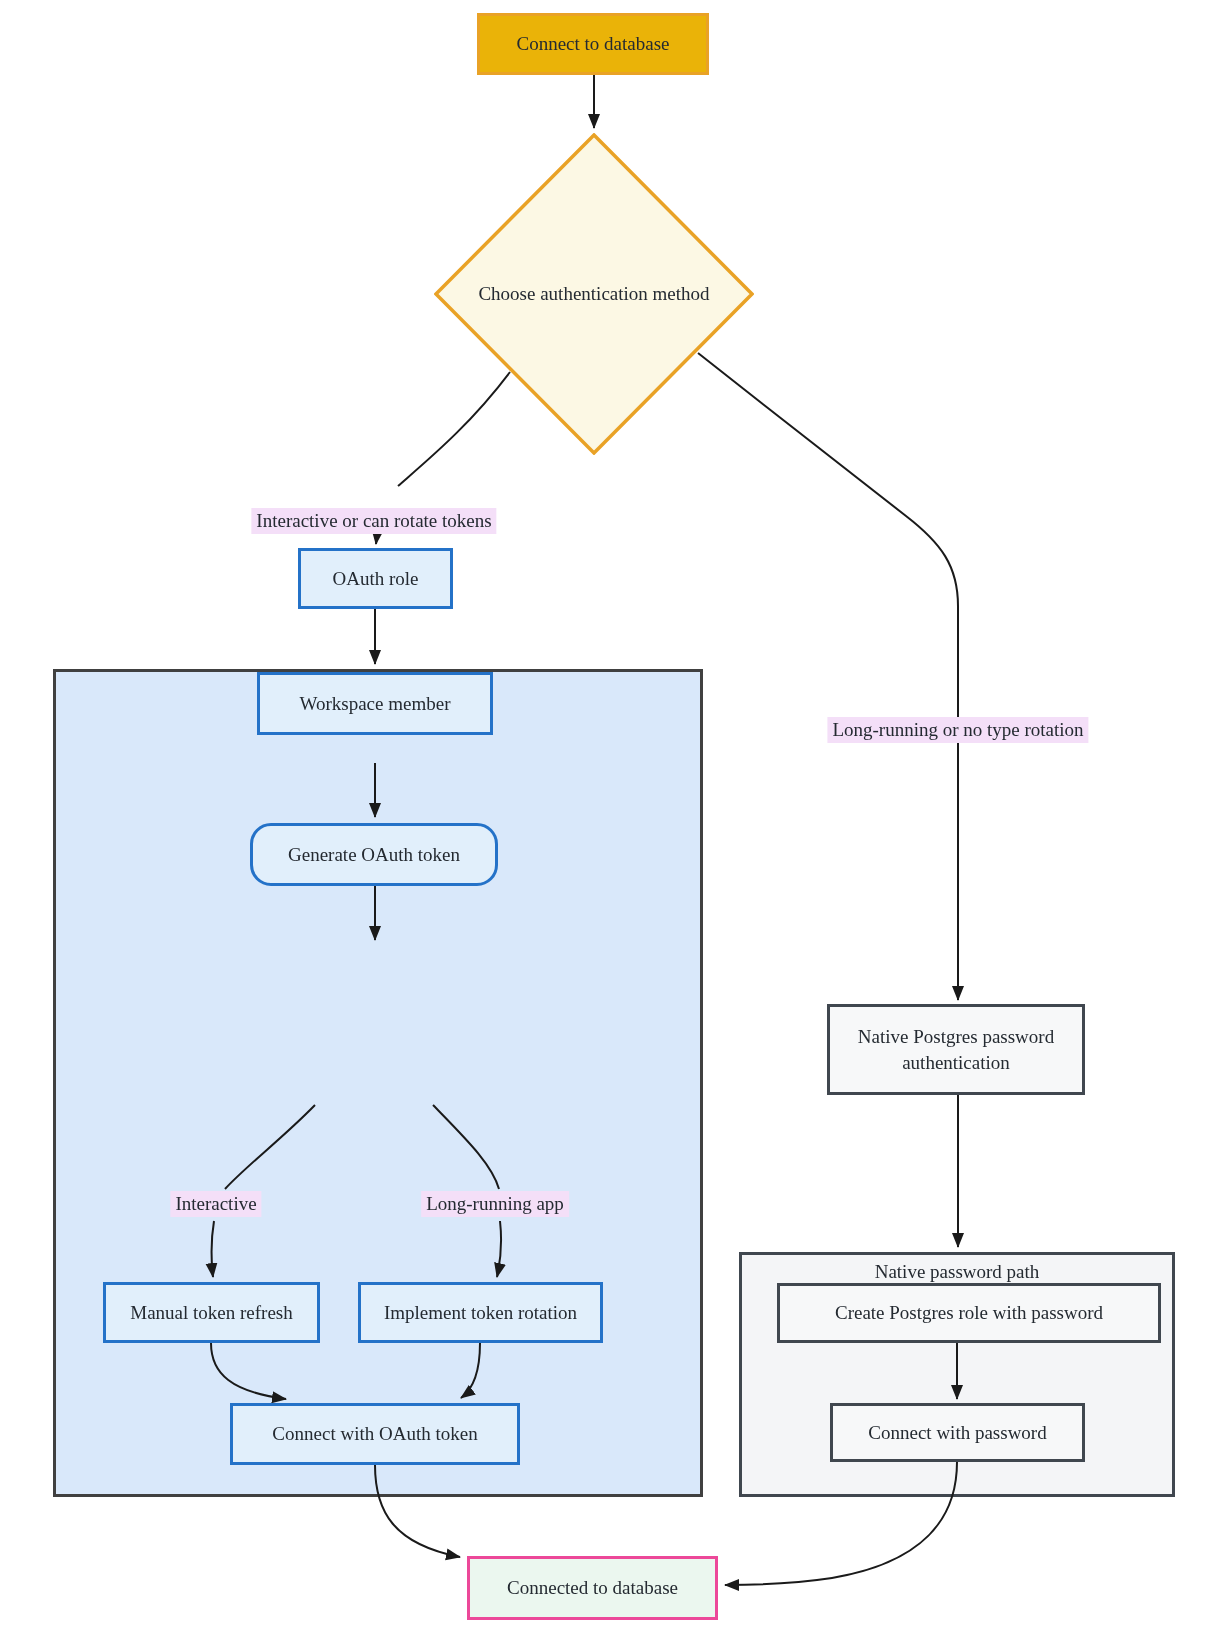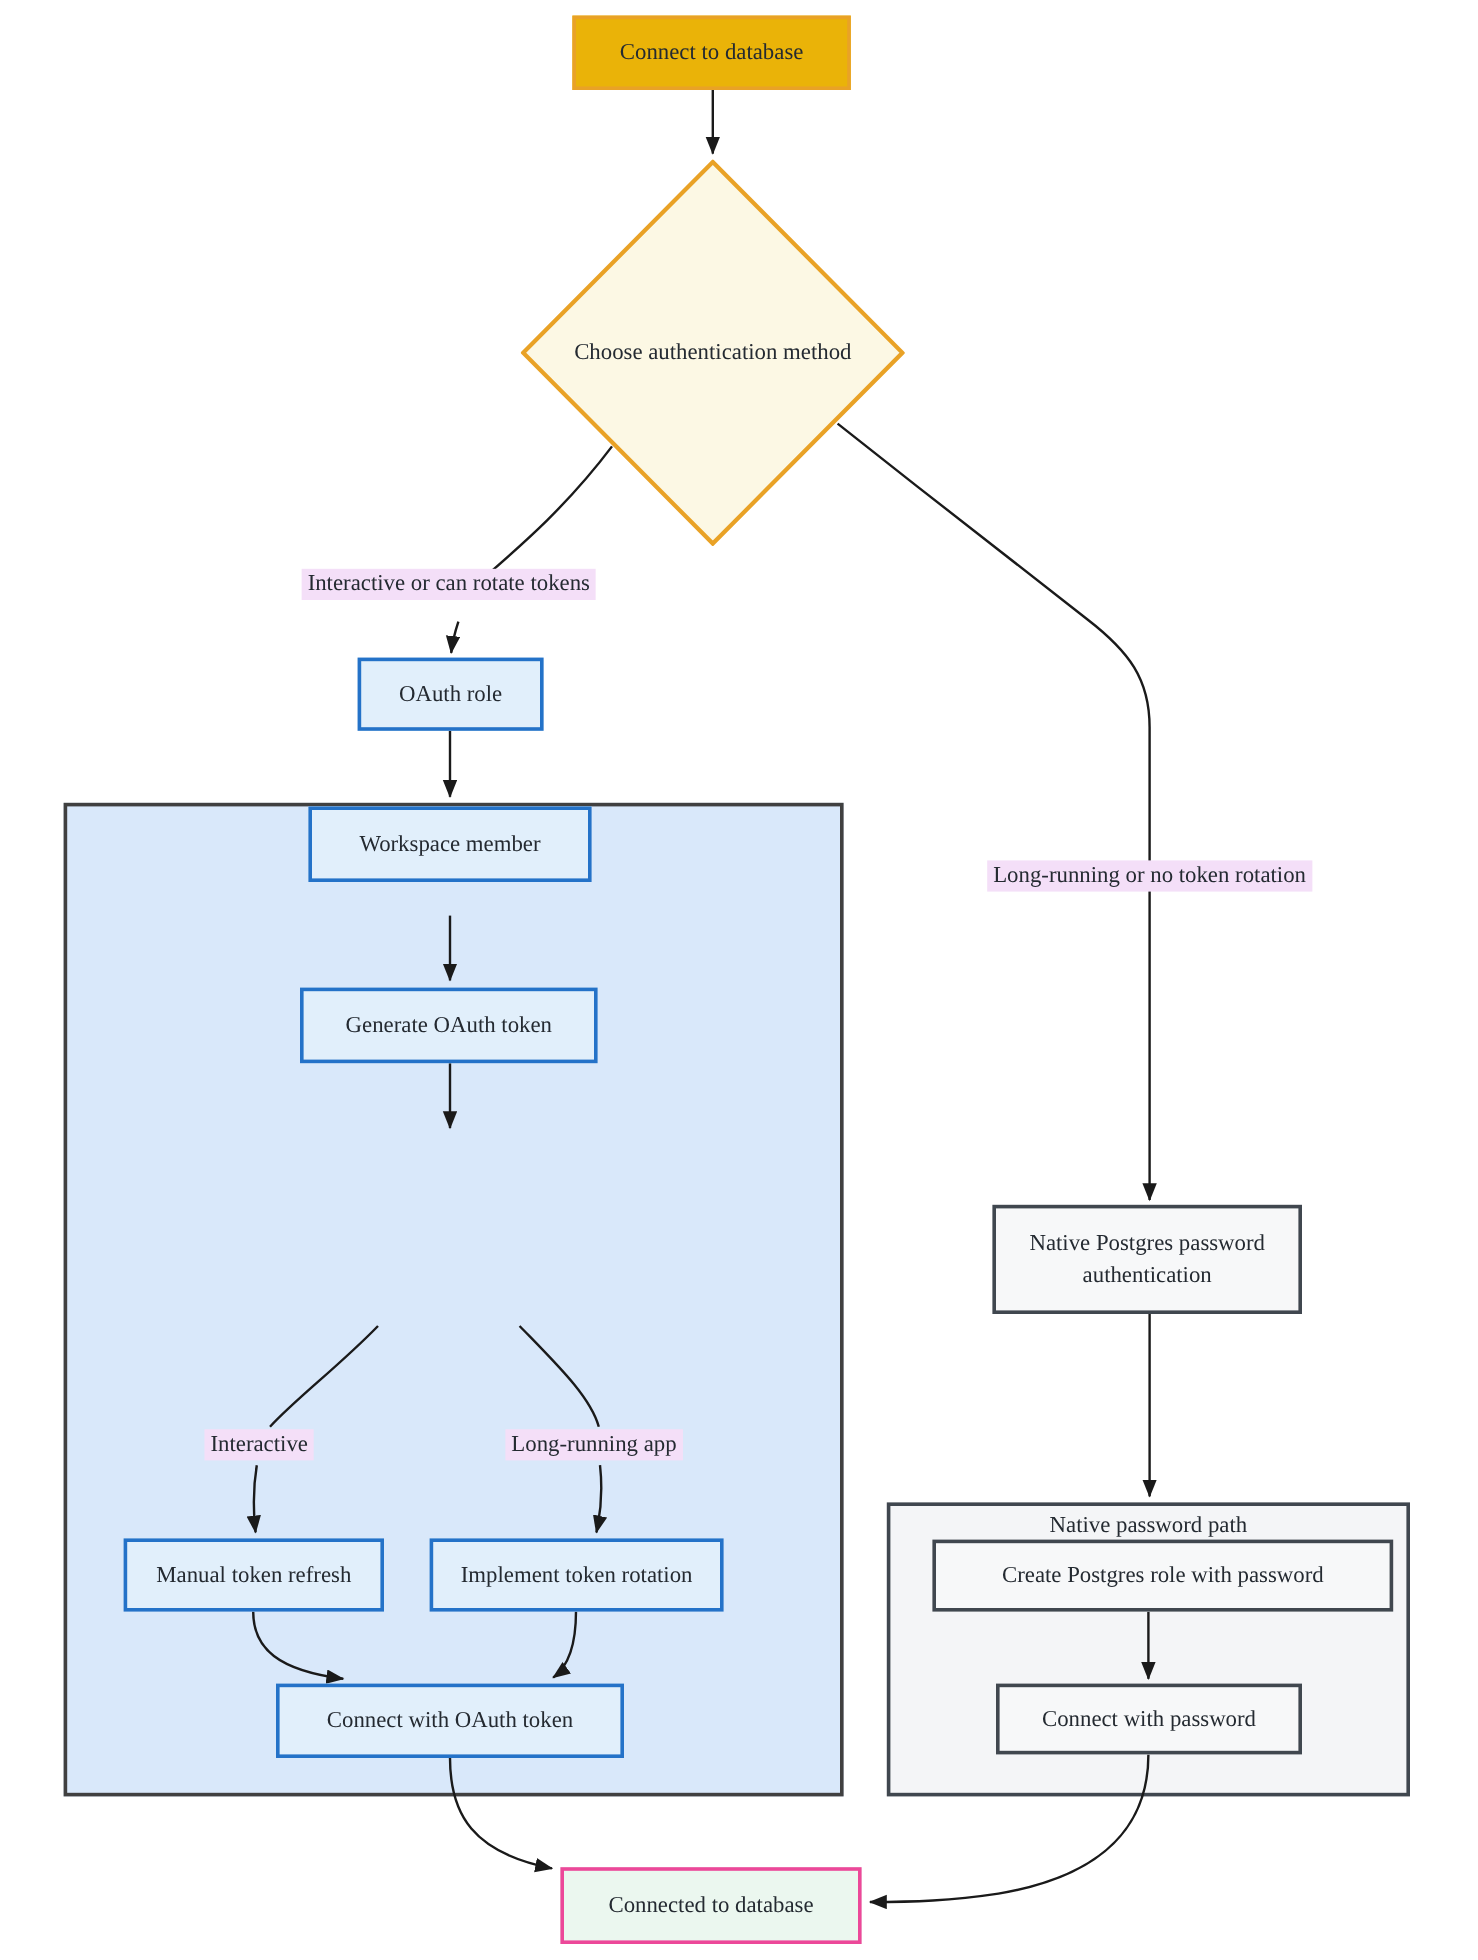--- a/index.html
+++ b/index.html
@@ -81,21 +81,21 @@
   </div>
 
   <div class="node n-blue" style="left:298px;top:548px;width:155px;height:61px;">
     <span>OAuth role</span>
   </div>
 
   <div class="node n-blue" style="left:257px;top:672px;width:236px;height:63px;">
     <span>Workspace member</span>
   </div>
 
-  <div class="node n-blue" style="left:250px;top:823px;width:248px;height:63px;">
+  <div class="node n-blue" style="left:250px;top:823px;width:248px;height:63px;border-radius:21px;">
     <span>Generate OAuth token</span>
   </div>
 
   <div class="node n-blue" style="left:103px;top:1282px;width:217px;height:61px;">
     <span>Manual token refresh</span>
   </div>
 
   <div class="node n-blue" style="left:358px;top:1282px;width:245px;height:61px;">
     <span>Implement token rotation</span>
   </div>
@@ -121,21 +121,21 @@
   </div>
 
   <div class="diamond" style="left:434px;top:133px;width:320px;height:322px;">
     <svg width="320" height="322" viewBox="0 0 320 322">
       <polygon points="160,2 318,161 160,320 2,161" style="fill:#FCF8E4;stroke:#E9A226;stroke-width:3.5;stroke-linejoin:miter;"></polygon>
     </svg>
     <div class="dlabel">Choose authentication method</div>
   </div>
 
 
-  <div class="elabel" style="left:374px;top:474px;text-align:right;">Interactive or can rotate tokens</div>
+  <div class="elabel" style="left:374px;top:508px;text-align:right;">Interactive or can rotate tokens</div>
 
-  <div class="elabel" style="left:958px;top:717px;">Long-running or no token rotation</div>
+  <div class="elabel" style="left:958px;top:717px;">Long-running or no type rotation</div>
 
   <div class="elabel" style="left:216px;top:1191px;">Interactive</div>
 
   <div class="elabel" style="left:495px;top:1191px;">Long-running app</div>
 
 </div>
 
 </body></html>

